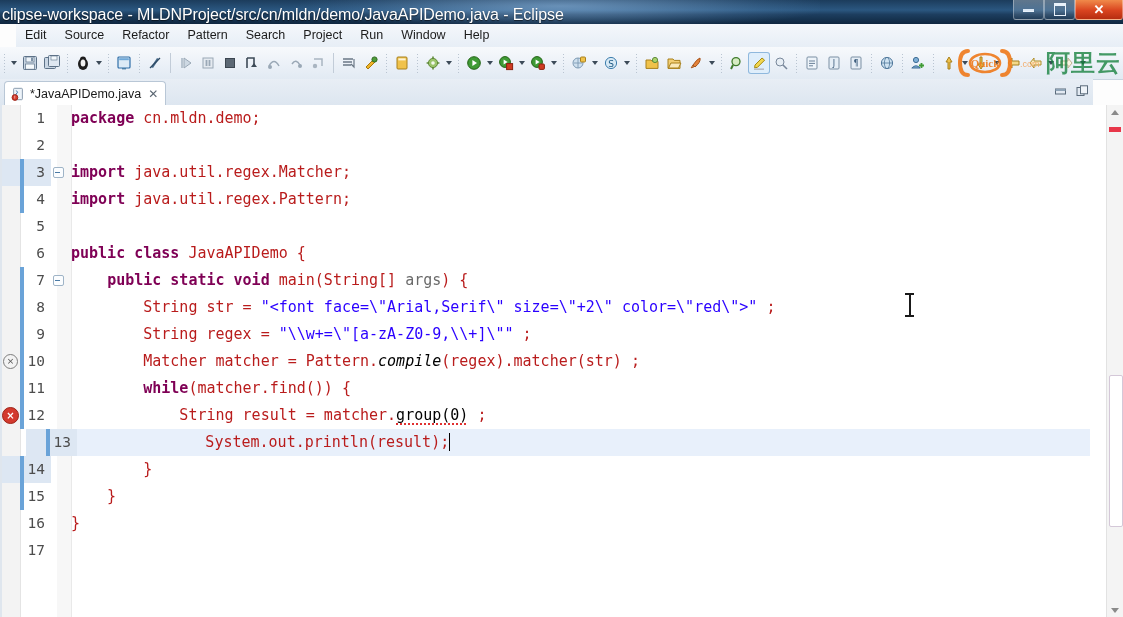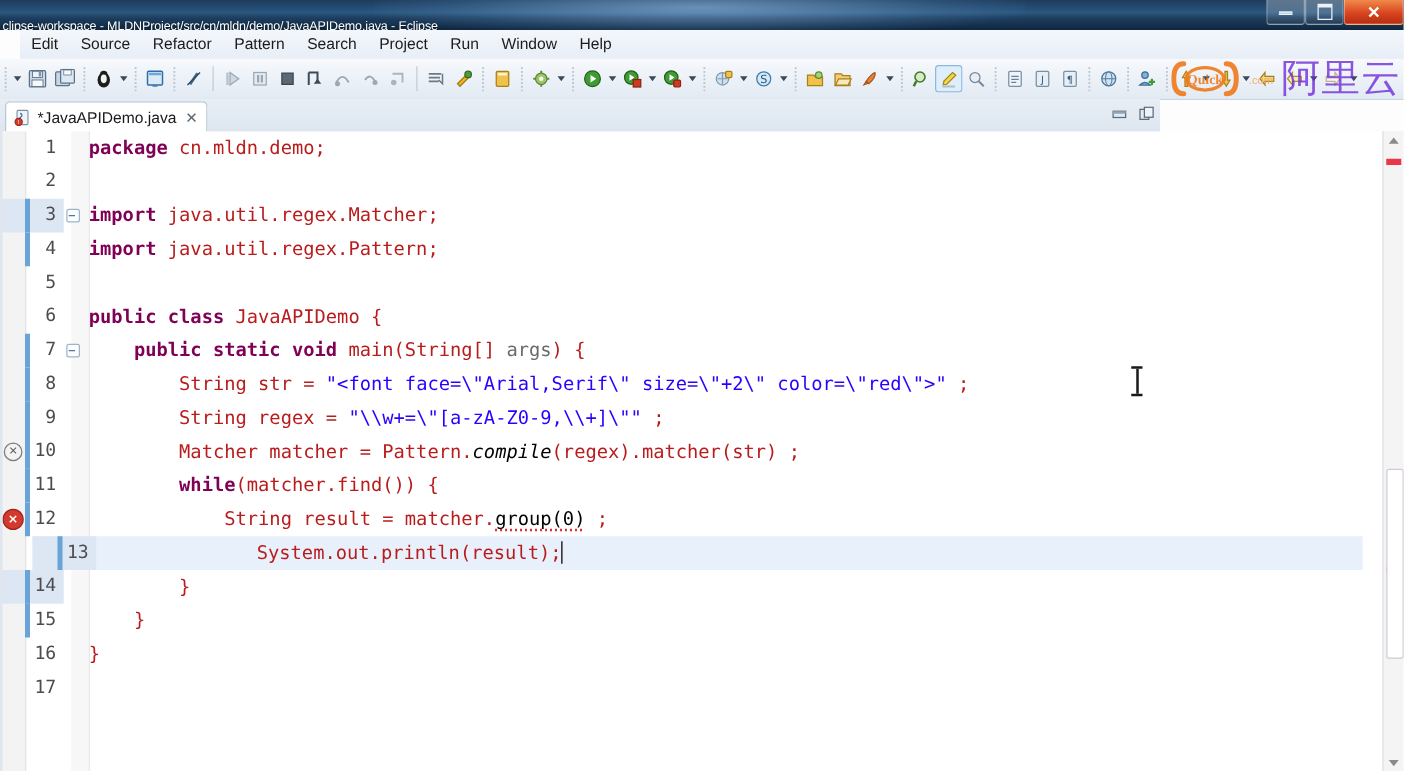--- a/index.html
+++ b/index.html
@@ -24,22 +24,22 @@
     width: 1123px; height: 24px;
     background: linear-gradient(to bottom, #1c3c5c 0%, #2b5780 42%, #1d3e5f 60%, #0f2740 100%);
     overflow: hidden;
   }
   .titlebar .glow {
     position: absolute; left: 300px; top: -16px;
     width: 520px; height: 44px;
     background: radial-gradient(ellipse at center, rgba(160,200,240,0.55) 0%, rgba(120,170,220,0.15) 55%, rgba(0,0,0,0) 75%);
   }
   .title-text {
-    position: absolute; left: 2px; top: 16px;
-    font-size: 10px; color: #ffffff;
+    position: absolute; left: 2px; top: 6px;
+    font-size: 16px; color: #ffffff;
     white-space: nowrap;
     text-shadow: 0 1px 1px rgba(0,0,0,.6);
     letter-spacing: -0.1px;
   }
   .win-buttons {
     position: absolute; right: 0px; top: 0px;
     display: flex; align-items: flex-start;
   }
   .win-btn {
     width: 29px; height: 19px;
@@ -118,34 +118,33 @@
     border-top: 4px solid #3c4a58;
   }
   .ico { display:block; }
 
   .watermark {
     position: absolute; right: 2px; top: 45px;
     height: 36px; display: flex; align-items: center;
     opacity: .92; pointer-events: none;
   }
   .wm-cn {
-    font-size: 31px; color: #6d28d9; font-weight: normal;
+    font-size: 24px; color: #15803d; font-weight: bold;
     letter-spacing: 1px;
     font-family: "DejaVu Sans", sans-serif;
     opacity: .85;
     margin-left: 2px;
   }
 
   
   .tabstrip {
     position: absolute; left: 0; top: 79px;
-    width: 888px; height: 26px;
+    width: 1093px; height: 26px;
     background: linear-gradient(to bottom, #e8eef5, #dde6f0);
     border-bottom: 1px solid #b9c7d6;
-    padding-left: 40px;
   }
   .tab {
     position: absolute; left: 4px; top: 2px;
     height: 24px;
     background: #ffffff;
     border: 1px solid #b9c7d6;
     border-bottom: none;
     border-radius: 4px 4px 0 0;
     display: flex; align-items: center;
     padding: 0 7px 0 6px;

